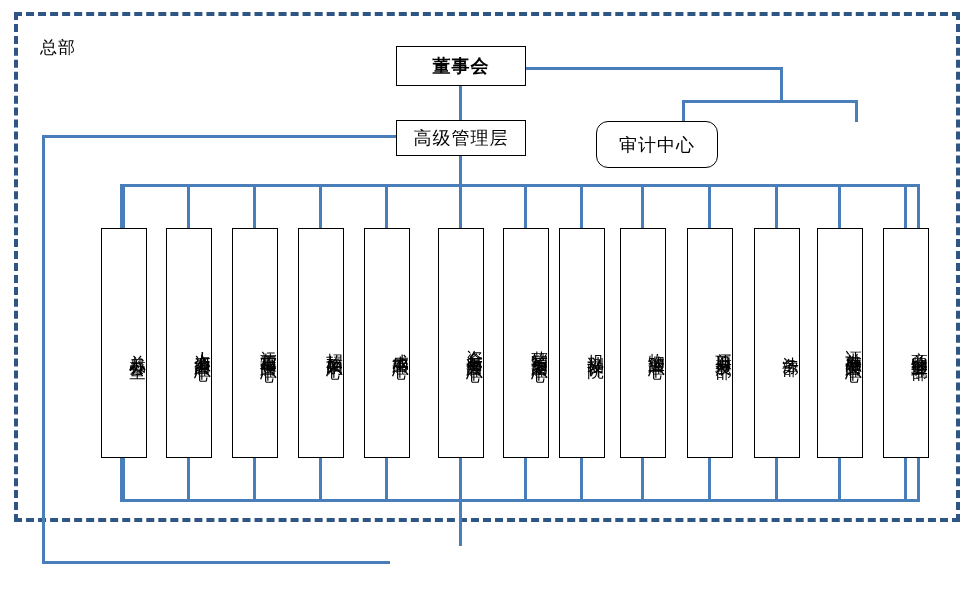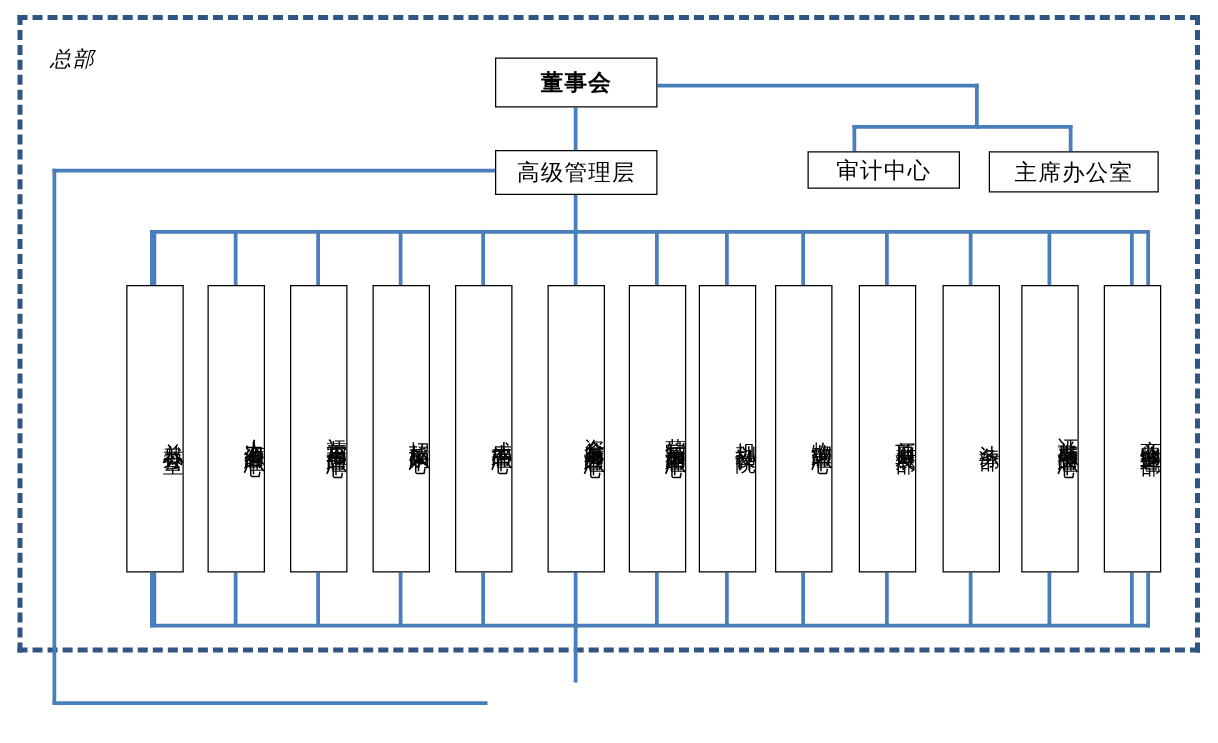--- a/index.html
+++ b/index.html
@@ -69,21 +69,21 @@
     text-orientation: upright;
   }
 </style>
 </head>
 <body>
 
 <div id="canvas">
 
   <div class="hq-boundary" style="left:14px; top:12px; width:946px; height:510px;"></div>
 
-  <div class="hq-label" style="left:40px; top:36px;font-style:italic;">总部</div>
+  <div class="hq-label" style="left:40px; top:36px;">总部</div>
 
   <div class="ln ln-v" style="left:459px; top:85px; height:36px;"></div>
 
   <div class="ln ln-h" style="left:525px; top:67px; width:258px;"></div>
   <div class="ln ln-v" style="left:780px; top:67px; height:36px;"></div>
   <div class="ln ln-h" style="left:682px; top:100px; width:176px;"></div>
   <div class="ln ln-v" style="left:682px; top:100px; height:22px;"></div>
   <div class="ln ln-v" style="left:855px; top:100px; height:22px;"></div>
 
   <div class="ln ln-h" style="left:42px; top:135px; width:356px;"></div>
@@ -126,23 +126,22 @@
   <div class="ln ln-v" style="left:641px; top:456px; height:45px;"></div>
   <div class="ln ln-v" style="left:708px; top:456px; height:45px;"></div>
   <div class="ln ln-v" style="left:775px; top:456px; height:45px;"></div>
   <div class="ln ln-v" style="left:838px; top:456px; height:45px;"></div>
   <div class="ln ln-v" style="left:904px; top:456px; height:45px;"></div>
 
   <div class="box box-h" style="left:396px; top:46px; width:130px; height:40px;font-weight:bold;">董事会</div>
 
   <div class="box box-h" style="left:396px; top:120px; width:130px; height:36px;">高级管理层</div>
 
-  <div class="box box-h" style="left:646px; top:121px; width:122px; height:30px;">审计中心</div>
+  <div class="box box-h" style="left:596px; top:121px; width:122px; height:47px;border-radius:12px;">审计中心</div>
 
-  <div class="box box-h" style="left:791px; top:121px; width:136px; height:33px;">主席办公室</div>
 
   <div class="box box-v" style="left:101px; top:228px; width:46px; height:230px;">
     <span>总裁办公室</span>
   </div>
   <div class="box box-v" style="left:166px; top:228px; width:46px; height:230px;">
     <span>人力资源管理中心</span>
   </div>
   <div class="box box-v" style="left:232px; top:228px; width:46px; height:230px;">
     <span>运营与工程管理中心</span>
   </div>

